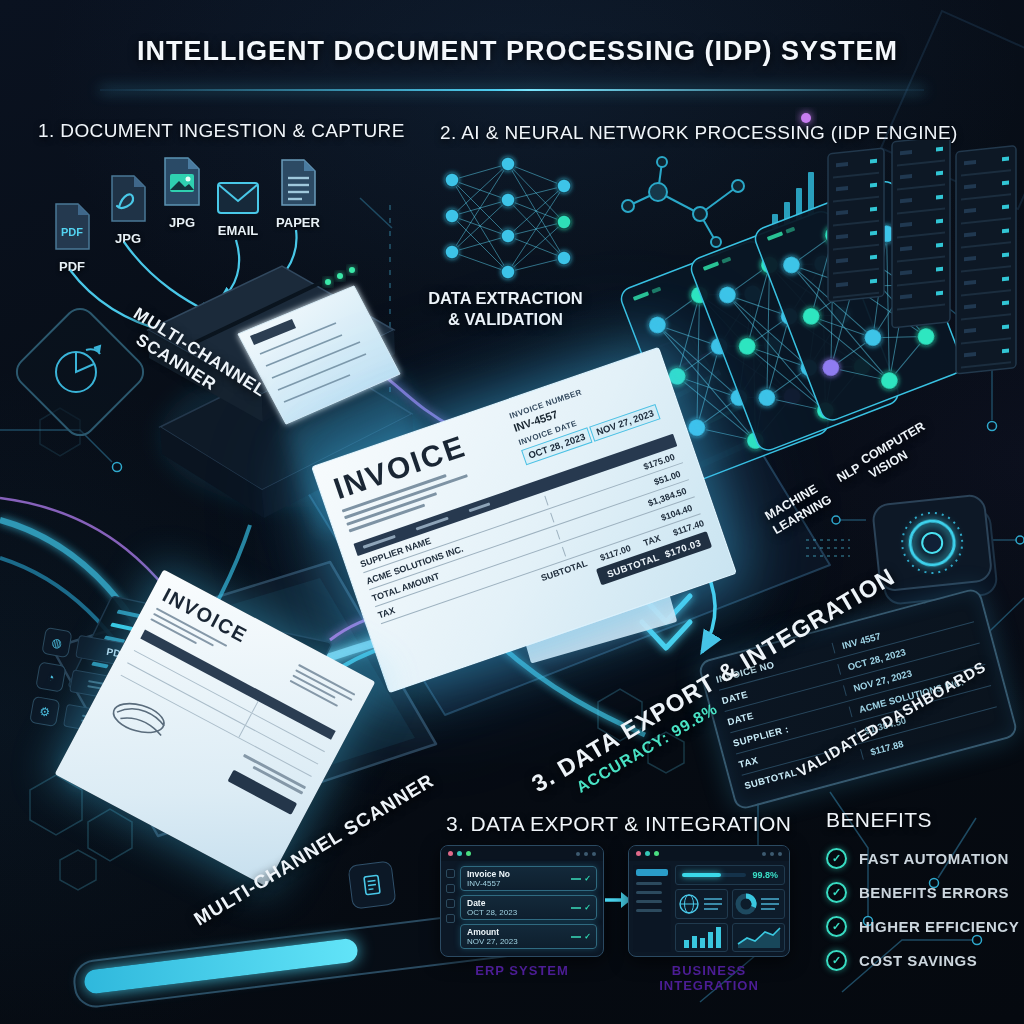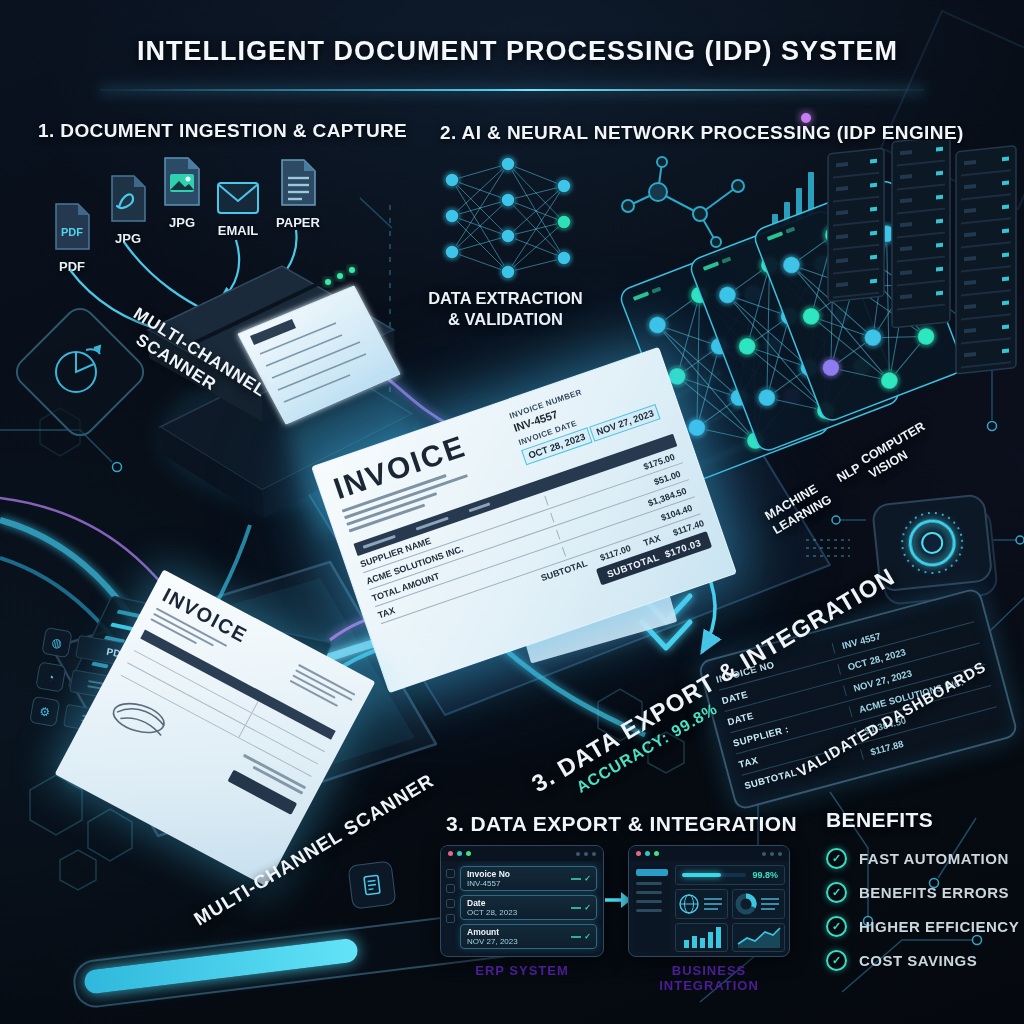--- a/index.html
+++ b/index.html
@@ -11,21 +11,21 @@
       radial-gradient(ellipse 600px 500px at 0% 70%, rgba(30,90,130,.10), transparent 70%),
       radial-gradient(ellipse 500px 400px at 100% 45%, rgba(70,60,140,.08), transparent 70%),
       linear-gradient(160deg,#0a1220 0%,#070d16 40%,#05090f 100%);
   }
   .abs{position:absolute;}
   .lbl{color:#eef4f9;font-weight:bold;}
   .shadowed{text-shadow:0 2px 8px rgba(0,0,0,.85);}
   
   .main-title{left:0;right:0;top:36px;text-align:center;font-size:27px;letter-spacing:1px;color:#f4f8fc;font-weight:bold;text-shadow:0 2px 10px rgba(0,0,0,.9);margin-left:11px;}
   .title-underline{left:100px;top:89px;width:824px;height:2px;background:linear-gradient(90deg,rgba(60,160,210,.15),#4ecdf0 48%,#7ae6ff 52%,rgba(60,160,210,.15));box-shadow:0 0 14px rgba(80,210,255,.8);}
-  .sec-head{font-size:19px;letter-spacing:.4px;color:#f0f5fa;font-weight:bold;text-shadow:0 2px 6px rgba(0,0,0,.9);}
+  .sec-head{font-size:19px;letter-spacing:.4px;color:#f0f5fa;font-weight:normal;text-shadow:0 2px 6px rgba(0,0,0,.9);}
   
   .file-item{width:52px;text-align:center;}
   .file-label{margin-top:3px;font-size:13px;font-weight:bold;color:#e8f1f7;text-shadow:0 1px 4px #000;}
   
   .diag{transform-origin:left center;white-space:nowrap;}
   .scan-lbl{font-size:17px;line-height:1.25;letter-spacing:1px;}
   
   .invoice-main{left:340px;top:400px;width:368px;height:240px;transform:rotate(-19deg);background:linear-gradient(135deg,#f7fbfd 0%,#e3f1f8 55%,#c9e4f1 100%);border:1px solid rgba(210,240,255,.8);border-radius:4px;box-shadow:0 0 55px 10px rgba(70,200,250,.42),0 0 130px rgba(60,150,240,.22);padding:12px 14px;box-sizing:border-box;z-index:5;color:#1c2a3a;}
   .inv-top{display:flex;justify-content:space-between;}
   .inv-title{font-size:30px;font-weight:bold;letter-spacing:2px;color:#1a2634;}

